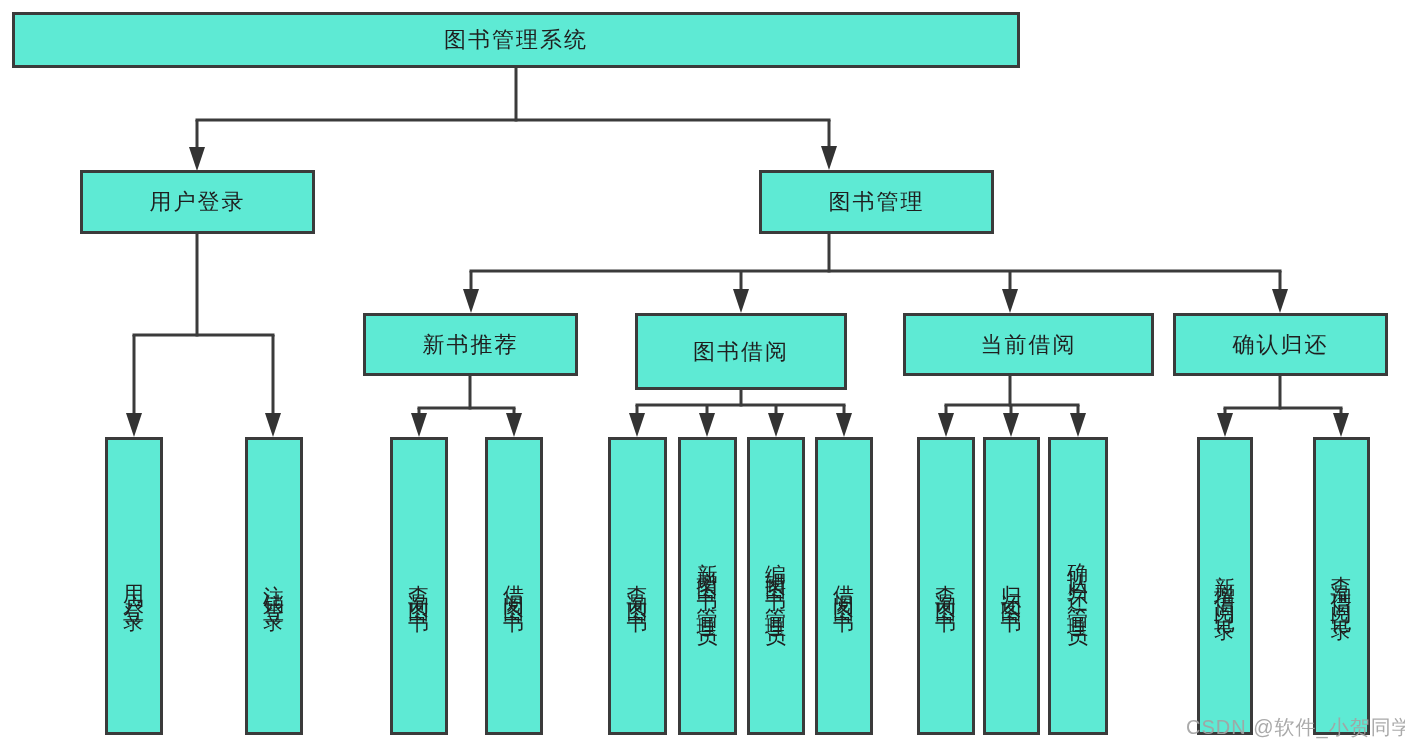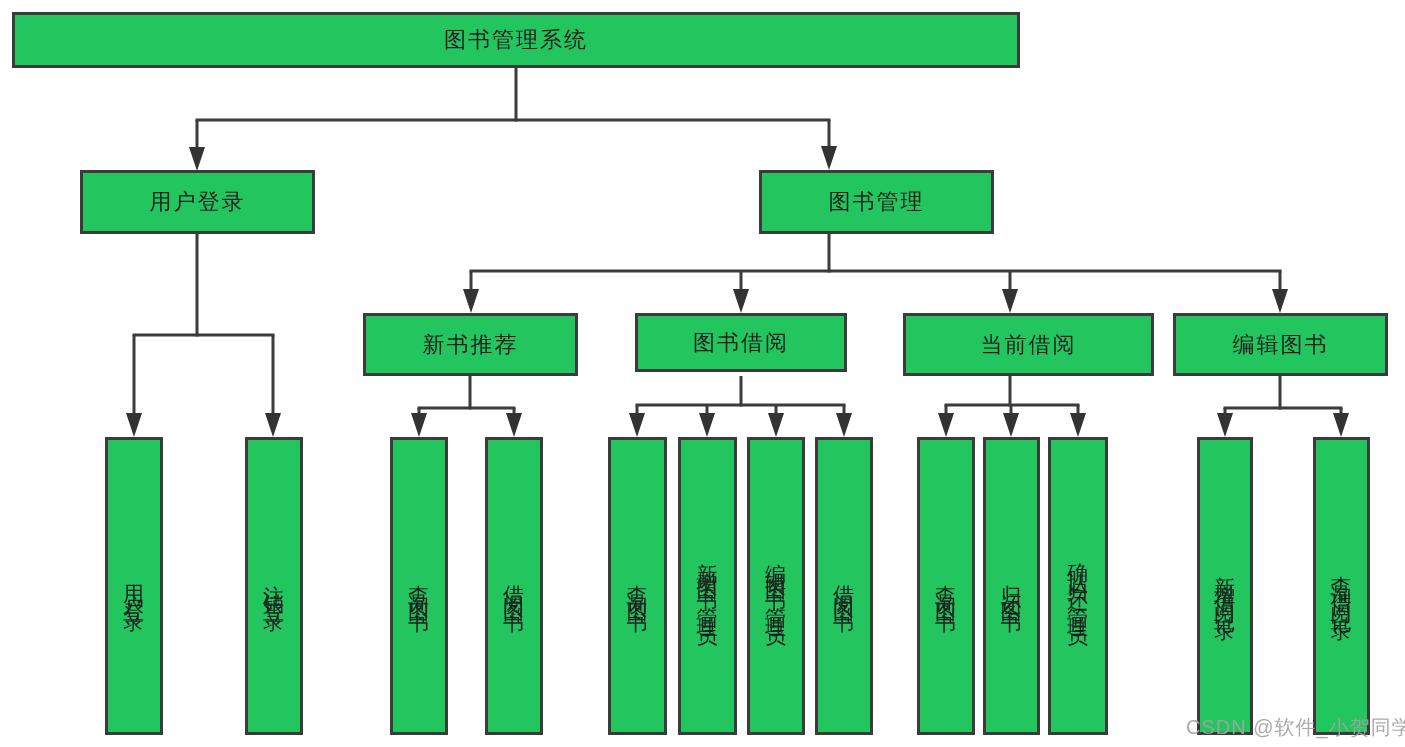--- a/index.html
+++ b/index.html
@@ -17,21 +17,21 @@
     position: absolute;
     left: 0; top: 0;
     width: 1405px;
     height: 747px;
   }
 
   .node {
     position: absolute;
     box-sizing: border-box;
     border: 3px solid #3b3b3b;
-    background: #22c55e;
+    background: #5eead4;
     display: flex;
     align-items: center;
     justify-content: center;
     color: #1f1f1f;
   }
 
   .hnode {
     font-size: 22px;
     letter-spacing: 2px;
     white-space: nowrap;
@@ -129,23 +129,23 @@
       <polygon points="1333,413 1349,413 1341,437"></polygon>
     </g>
   </svg>
 
   <div class="node hnode root-node" style="left:12px; top:12px; width:1008px; height:56px;">图书管理系统</div>
 
   <div class="node hnode" style="left:80px; top:170px; width:235px; height:64px;">用户登录</div>
   <div class="node hnode" style="left:712px; top:170px; width:235px; height:64px;margin-left:47px;">图书管理</div>
 
   <div class="node hnode" style="left:363px; top:313px; width:215px; height:63px;">新书推荐</div>
-  <div class="node hnode" style="left:635px; top:313px; width:212px; height:59px;">图书借阅</div>
+  <div class="node hnode" style="left:635px; top:313px; width:212px; height:77px;">图书借阅</div>
   <div class="node hnode" style="left:903px; top:313px; width:251px; height:63px;">当前借阅</div>
-  <div class="node hnode" style="left:1173px; top:313px; width:215px; height:63px;">编辑图书</div>
+  <div class="node hnode" style="left:1173px; top:313px; width:215px; height:63px;">确认归还</div>
 
   <div class="node vnode" style="left:105px; top:437px; width:58px; height:298px;">
     <span>用户登录</span>
   </div>
   <div class="node vnode" style="left:245px; top:437px; width:58px; height:298px;">
     <span>注销登录</span>
   </div>
 
   <div class="node vnode" style="left:390px; top:437px; width:58px; height:298px;">
     <span>查询图书</span>

